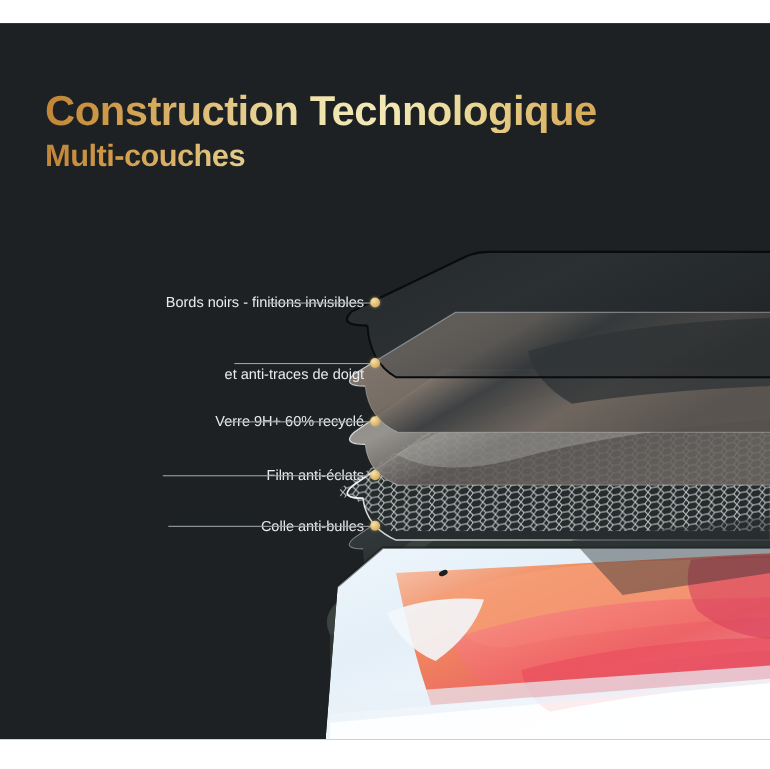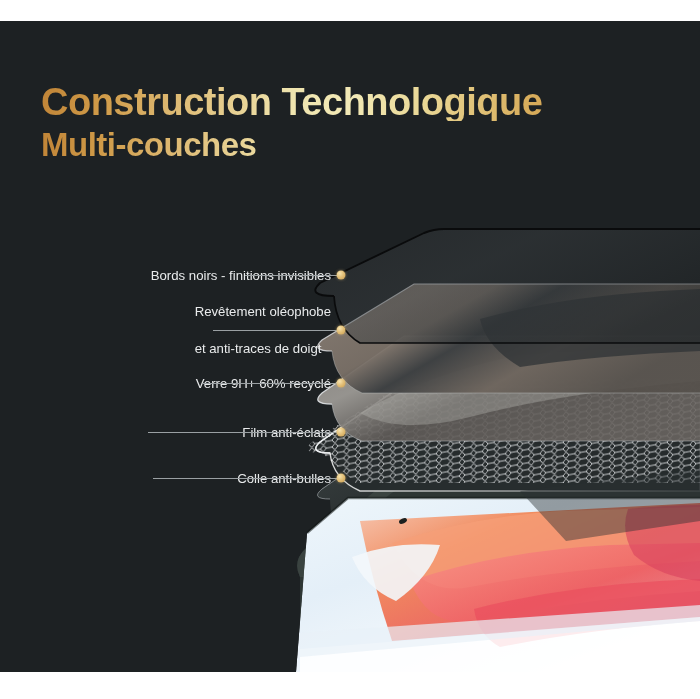--- a/index.html
+++ b/index.html
@@ -55,21 +55,21 @@
         #d8ae5d 78%,
         #c99241 92%,
         #c08437 100%);
     -webkit-background-clip: text;
     background-clip: text;
     color: transparent;
     -webkit-text-fill-color: transparent;
     white-space: nowrap;
   }
   #title-main { font-size: 38px; }
-  #title-sub  { font-size: 33px; margin-top: 7px; }
+  #title-sub  { font-size: 28px; margin-top: 7px; }
 
   
   .callout {
     position: absolute;
     height: 0;
   }
   .callout .label {
     position: absolute;
     right: 100%;
     top: 0;
@@ -272,21 +272,20 @@
     </div>
 
     <div class="callout" style="left:341px; top:254px;">
       <span class="label">Bords noirs - finitions invisibles</span>
       <span class="leader" style="left:-96px; width:96px;"></span>
       <span class="dot"></span>
     </div>
 
     <div class="callout two-line" style="left:341px; top:309px;">
       <span class="label">
-        <span>Revêtement oléophobe</span>
         <span class="l2">et anti-traces de doigt</span>
       </span>
       <span class="leader" style="left:-128px; width:128px;"></span>
       <span class="dot"></span>
     </div>
 
     <div class="callout" style="left:341px; top:362px;">
       <span class="label">Verre 9H+ 60% recyclé</span>
       <span class="leader" style="left:-138px; width:138px;"></span>
       <span class="dot"></span>

